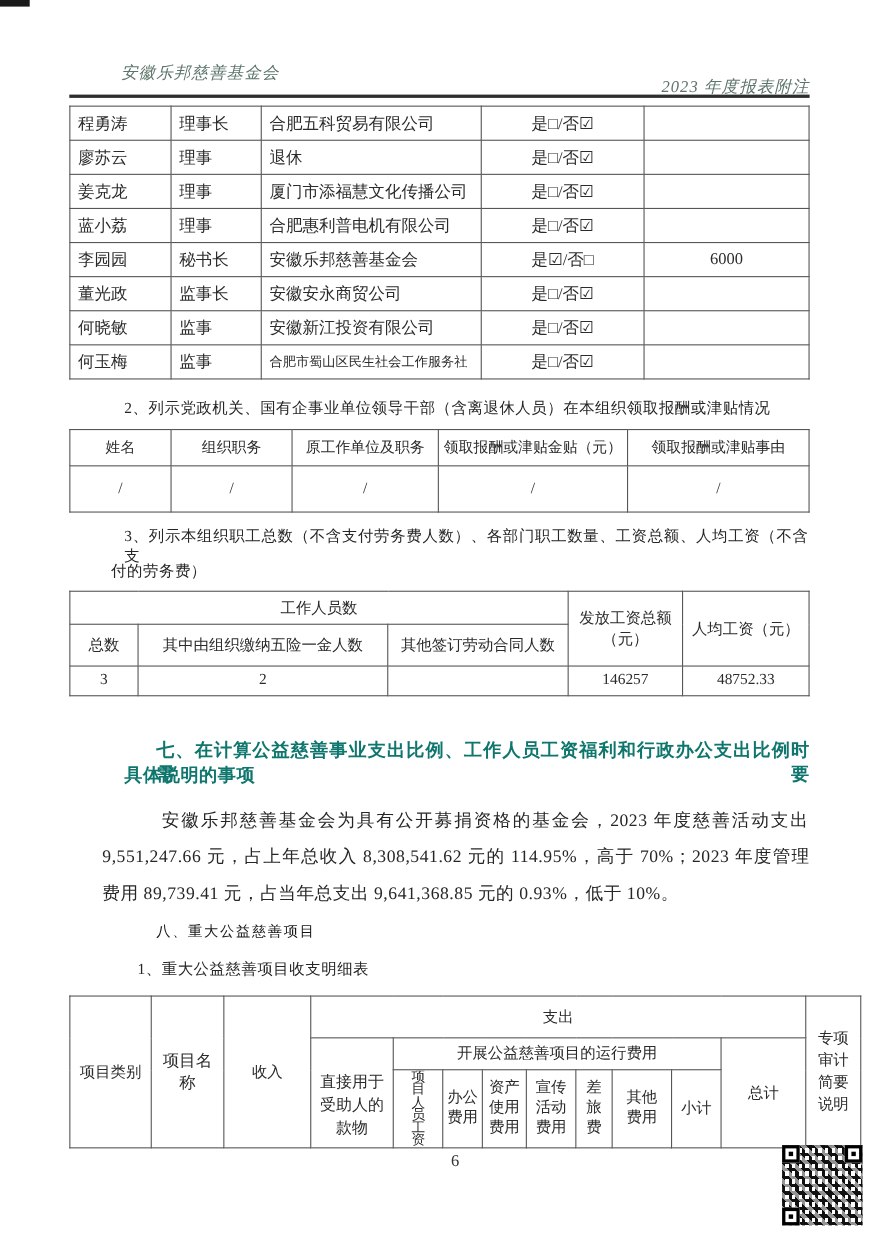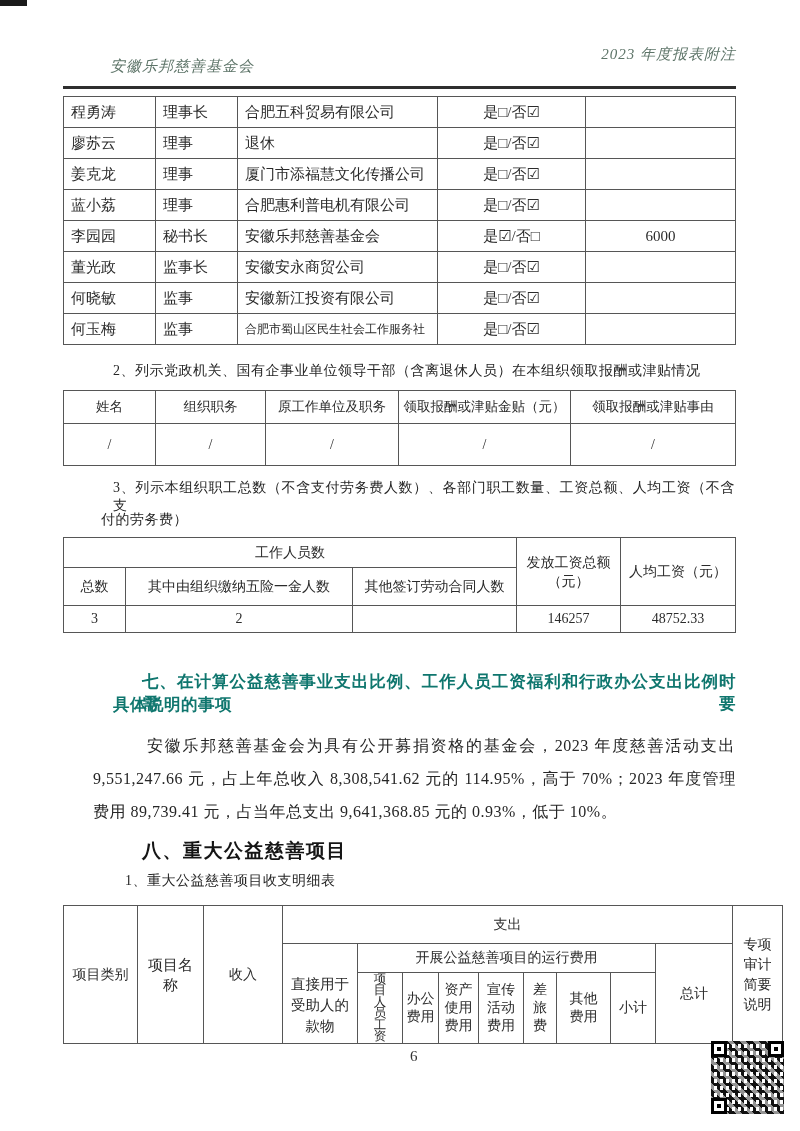--- a/index.html
+++ b/index.html
@@ -2,42 +2,42 @@
 <html><head>
 <meta charset="utf-8">
 <style>
   html,body{margin:0;padding:0;background:#fff;}
   .page{position:relative;width:800px;height:1131px;background:#ffffff;overflow:hidden;
         font-family:"Liberation Serif","DejaVu Serif",serif;color:#2b2b2b;}
   .abs{position:absolute;}
 
   
   .hdr-org{left:110px;top:57px;font-size:15px;font-style:italic;color:#5d7468;letter-spacing:1px;}
-  .hdr-doc{right:64px;top:45px;font-size:15px;font-style:italic;color:#5d7468;letter-spacing:1px;}
+  .hdr-doc{right:64px;top:70px;font-size:15px;font-style:italic;color:#5d7468;letter-spacing:1px;}
   .hdr-rule{left:63px;top:86px;width:673px;height:3px;background:#2e2e2e;}
   .corner-mark{left:0;top:0;width:27px;height:6px;background:#1a1a1a;}
 
   
   table{border-collapse:collapse;table-layout:fixed;}
   td{border:1px solid #565656;text-align:center;vertical-align:middle;
      font-size:15px;color:#2b2b2b;padding:0;overflow:hidden;}
   td.l{text-align:left;padding-left:7px;}
   .small{font-size:12px;}
   .fs14 td{font-size:14px;}
 
   
   .tline{font-size:14px;color:#262626;letter-spacing:0.5px;white-space:nowrap;}
   .jline{white-space:normal;text-align:justify;text-align-last:justify;}
   .h7{font-size:16.5px;font-weight:bold;color:#0f766e;letter-spacing:0.5px;}
   .para{font-size:16px;color:#262626;letter-spacing:0.5px;white-space:nowrap;}
-  .h8{font-size:19px;font-weight:bold;color:#151515;letter-spacing:1.5px;white-space:nowrap;}
+  .h8{font-size:13px;font-weight:normal;color:#151515;letter-spacing:1.5px;white-space:nowrap;}
 
   
   .vtx{margin:0 auto;word-break:break-all;letter-spacing:0;}
-  .w13{width:13px;font-size:12.5px;line-height:11.5px;}
+  .w13{width:13px;font-size:12.5px;line-height:11.5px;text-align:right;}
   .w14{width:15px;font-size:14px;line-height:18px;}
   .w28{width:29px;font-size:14px;line-height:18px;}
   .w30{width:30px;font-size:14px;line-height:20px;}
   .w46{width:47px;font-size:15px;line-height:20px;text-align:center;}
   .w60{width:62px;font-size:14.5px;line-height:21px;margin-top:23px;}
   .w80{width:86px;font-size:14px;line-height:19px;}
 
   .pagenum{left:410px;top:1048px;font-size:15px;color:#333;}
 
   

